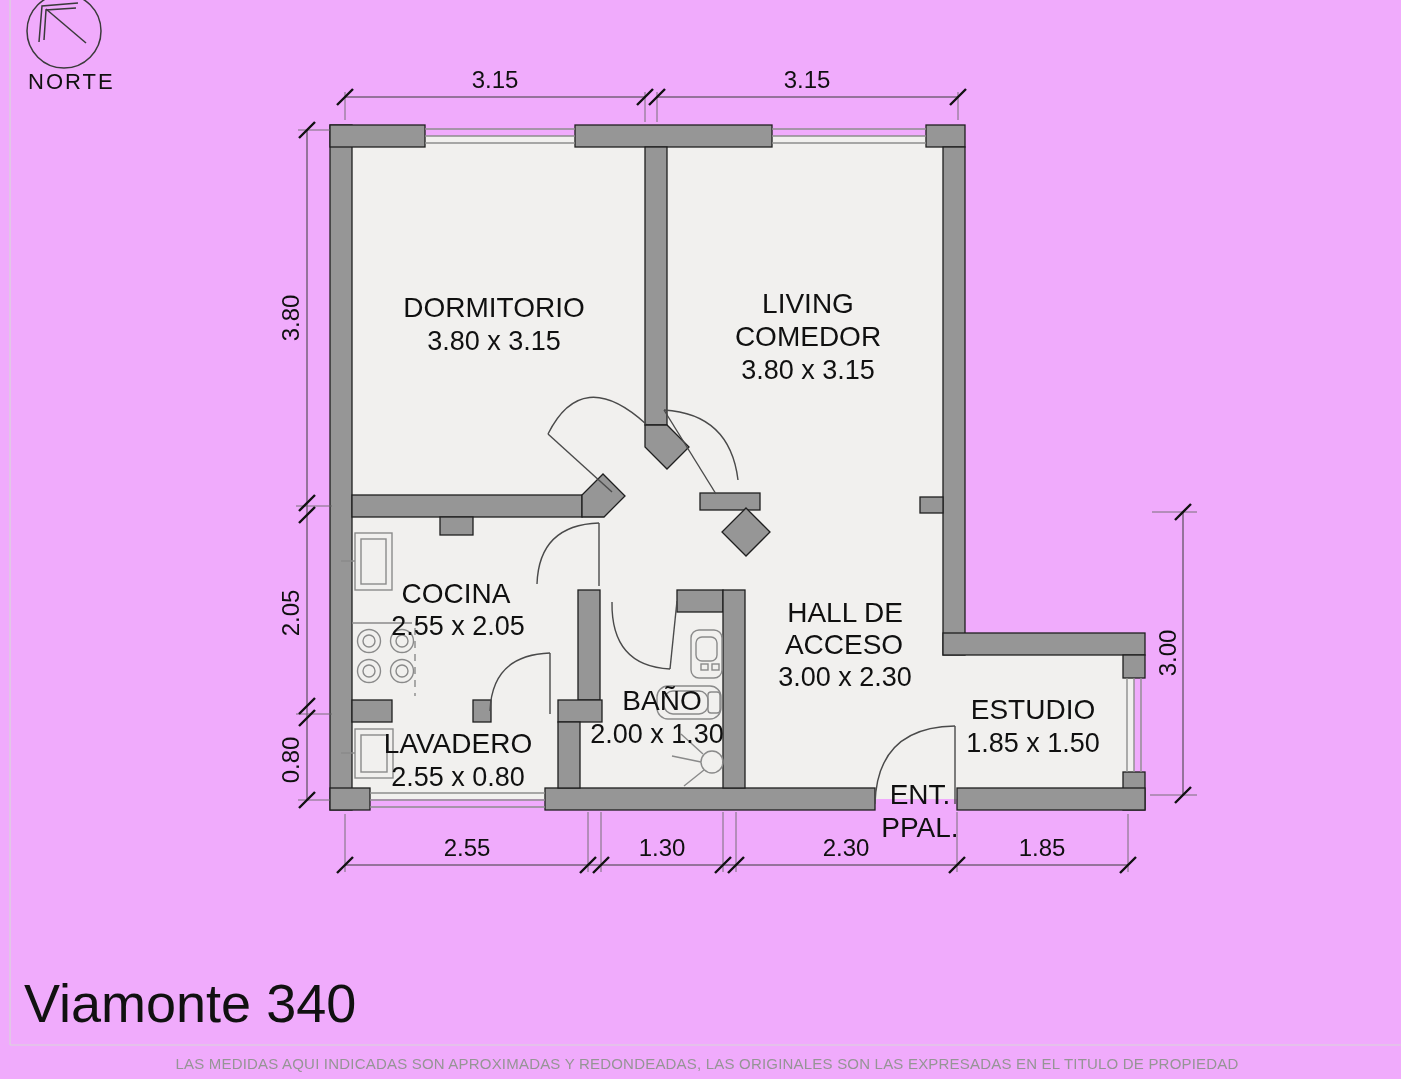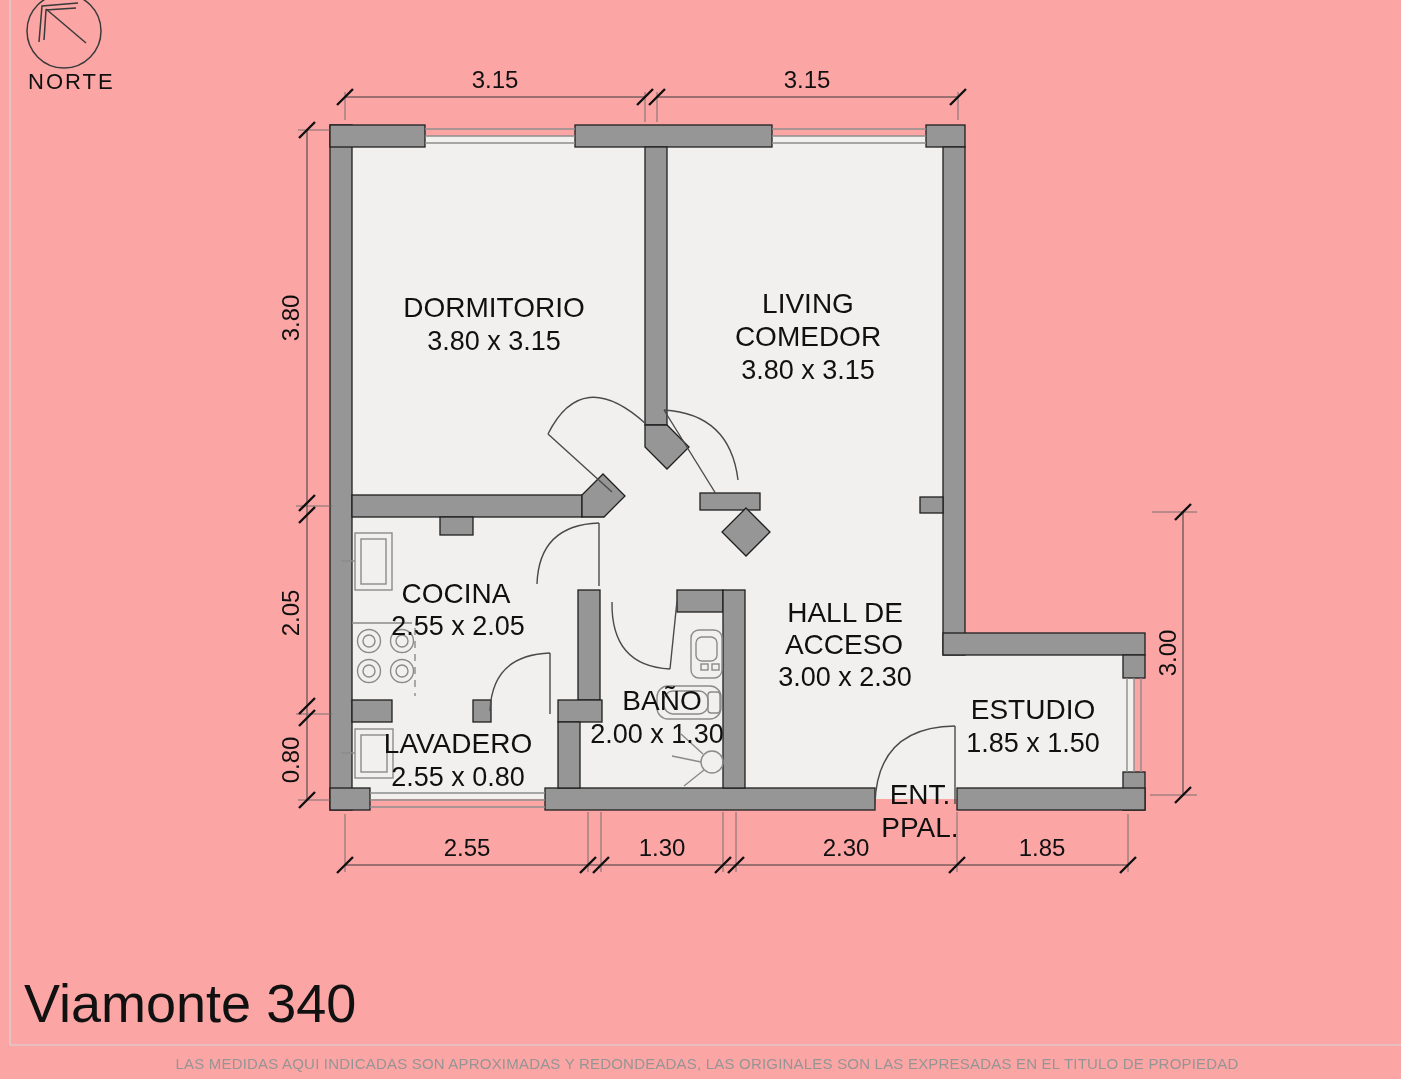--- a/index.html
+++ b/index.html
@@ -1,16 +1,16 @@
 <!DOCTYPE html>
 <html><head>
 <meta charset="utf-8">
 <style>
   html,body{margin:0;padding:0;background:#ffffff;}
-  .page{position:relative;width:1401px;height:1079px;background:#fca5a5;overflow:hidden;
+  .page{position:relative;width:1401px;height:1079px;background:#f0abfc;overflow:hidden;
         font-family:"Liberation Sans", sans-serif;}
   svg{position:absolute;left:0;top:0;}
   .wall{fill:#969696;stroke:#1f1f1f;stroke-width:1.3;}
   .floor{fill:#f1f0ee;stroke:none;}
   .winline{stroke:#8d8d8d;stroke-width:1.4;fill:none;}
   .door{stroke:#4a4a4a;stroke-width:1.4;fill:none;}
   .fixture{stroke:#8a8a8a;stroke-width:1.4;fill:none;}
   .dimline{stroke:#3a3a3a;stroke-width:1;fill:none;}
   .extline{stroke:#6a6a6a;stroke-width:0.9;fill:none;}
   .tick{stroke:#111;stroke-width:2.4;fill:none;}

